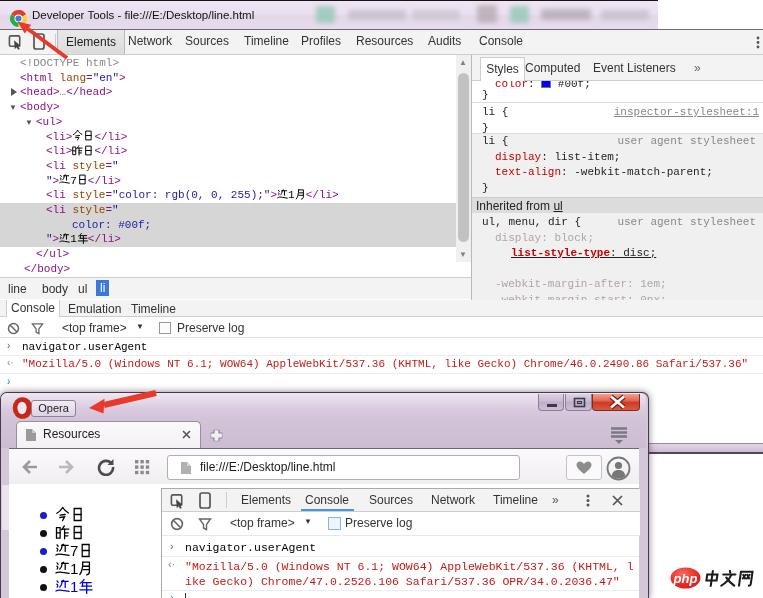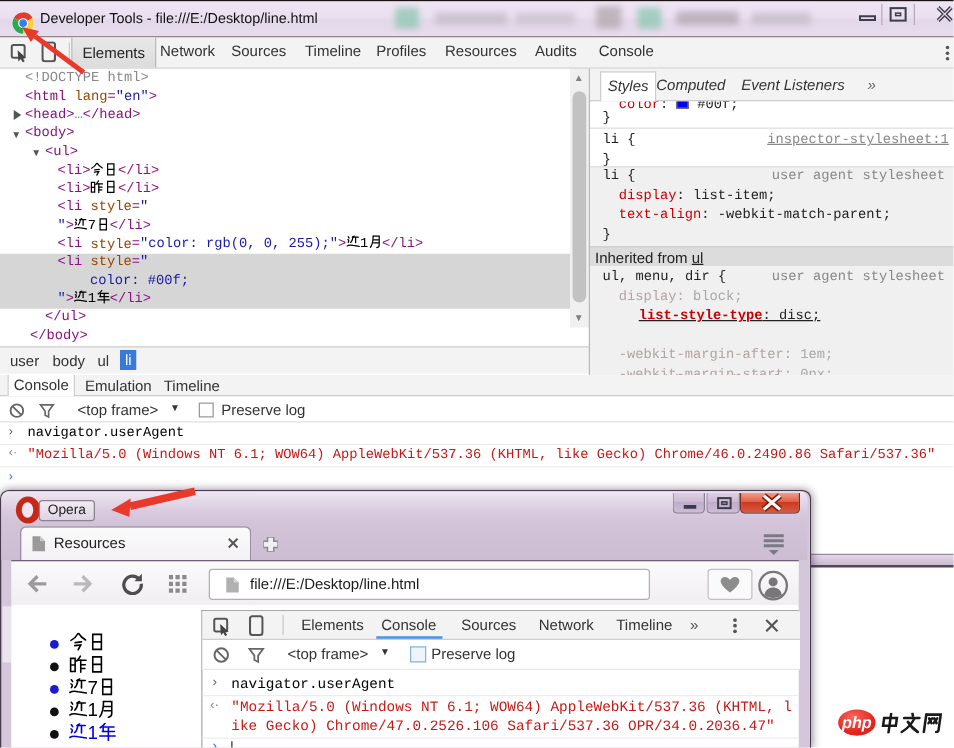--- a/index.html
+++ b/index.html
@@ -1,21 +1,21 @@
 <!DOCTYPE html>
 <html><head>
 <meta charset="utf-8">
 <style>
 html,body{margin:0;padding:0;}
 body{width:763px;height:598px;position:relative;overflow:hidden;background:#fff;
   font-family:"Liberation Sans",sans-serif;}
 .mono{font-family:"Liberation Mono",monospace;}
 
 #dt{position:absolute;left:0;top:0;width:763px;height:454px;}
-#dt-titlebar{position:absolute;left:0;top:0;width:763px;height:29px;
+#dt-titlebar{position:absolute;left:0;top:0;width:658px;height:29px;
   background:linear-gradient(#f0e8f2 0%,#e9def0 45%,#ddd0e2 55%,#e4d8e8 100%);
   border-top:1px solid #1a1016;box-sizing:border-box;overflow:hidden;padding-left:11px;}
 .blob{position:absolute;filter:blur(2.5px);border-radius:2px;opacity:.8;}
 #dt-title{position:absolute;left:32px;top:8px;font-size:11.5px;color:#111;}
 .winbtn-sep{position:absolute;top:2px;height:17px;width:1px;background:#b9a9bd;}
 .wb{position:absolute;top:2px;height:17px;color:#3d3d4d;text-align:center;}
 #dt-topline{position:absolute;left:0;top:29px;width:763px;height:1px;background:#756376;}
 #dt-toolbar{position:absolute;left:0;top:30px;width:763px;height:24px;background:#f3f3f3;
   border-bottom:1px solid #cdcdcd;}
 .dtab{position:absolute;top:4px;font-size:12px;color:#333;}
@@ -31,21 +31,21 @@
 
 #sb{position:absolute;left:456px;top:55px;width:15px;height:207px;background:#f0f0f0;}
 #sb-thumb{position:absolute;left:2px;top:18px;width:11px;height:169px;background:#c2c2c2;border-radius:6px;}
 
 #crumb{position:absolute;left:0;top:277px;width:471px;height:22px;background:#f3f3f3;
   border-top:1px solid #cdcdcd;box-sizing:border-box;font-size:12px;color:#333;}
 #vdiv{position:absolute;left:471px;top:55px;width:1px;height:245px;background:#b9b9b9;}
 
 #styles{position:absolute;left:472px;top:55px;width:291px;height:245px;background:#fff;overflow:hidden;}
 #st-tabs{position:absolute;left:0;top:0;width:291px;height:26px;background:#f3f3f3;
-  border-bottom:1px solid #cdcdcd;box-sizing:border-box;font-size:12px;color:#333;z-index:3;font-style:italic;}
+  border-bottom:1px solid #cdcdcd;box-sizing:border-box;font-size:12px;color:#333;z-index:3;}
 .sline{position:absolute;font-size:11px;line-height:15.6px;white-space:pre;color:#222;}
 .prop{color:#c80000;}.faded{color:#b5a3a3;}.fadedv{color:#a8a8a8;}
 
 #cons{position:absolute;left:0;top:300px;width:763px;height:154px;background:#fff;}
 #cons-tabs{position:absolute;left:0;top:0;width:763px;height:17px;background:#f3f3f3;
   border-bottom:1px solid #cdcdcd;box-sizing:border-box;font-size:12px;color:#333;}
 #cons-toolbar{position:absolute;left:0;top:18px;width:763px;height:20px;background:#fff;
   border-bottom:1px solid #e0e0e0;box-sizing:border-box;}
 .cred{color:#c41a16;}
 
@@ -184,21 +184,21 @@
           </svg></span><span class="tag">&lt;/li&gt;</span></div>
     <div class="dline mono" style="left:36px;top:192.1px;"><span class="tag">&lt;/ul&gt;</span></div>
     <div class="dline mono" style="left:24px;top:206.8px;"><span class="tag">&lt;/body&gt;</span></div>
   </div>
   <div id="sb">
     <div style="position:absolute;left:3px;top:3px;color:#808080;font-size:8px;">▲</div>
     <div id="sb-thumb"></div>
     <div style="position:absolute;left:3px;top:195px;color:#808080;font-size:8px;">▼</div>
   </div>
   <div id="crumb">
-    <span style="position:absolute;left:8px;top:4px;">user</span>
+    <span style="position:absolute;left:8px;top:4px;">line</span>
     <span style="position:absolute;left:42px;top:4px;">body</span>
     <span style="position:absolute;left:78px;top:4px;">ul</span>
     <span style="position:absolute;left:96px;top:2px;background:#3879d9;color:#fff;padding:1px 4px;">li</span>
   </div>
   <div id="vdiv"></div>
   <div id="styles">
     <div id="st-tabs">
       <span style="position:absolute;left:8px;top:2px;width:43px;height:23px;background:#fff;border:1px solid #cdcdcd;border-bottom:none;text-align:center;line-height:22px;">Styles</span>
       <span style="position:absolute;left:53px;top:6px;">Computed</span>
       <span style="position:absolute;left:121px;top:6px;">Event Listeners</span>

